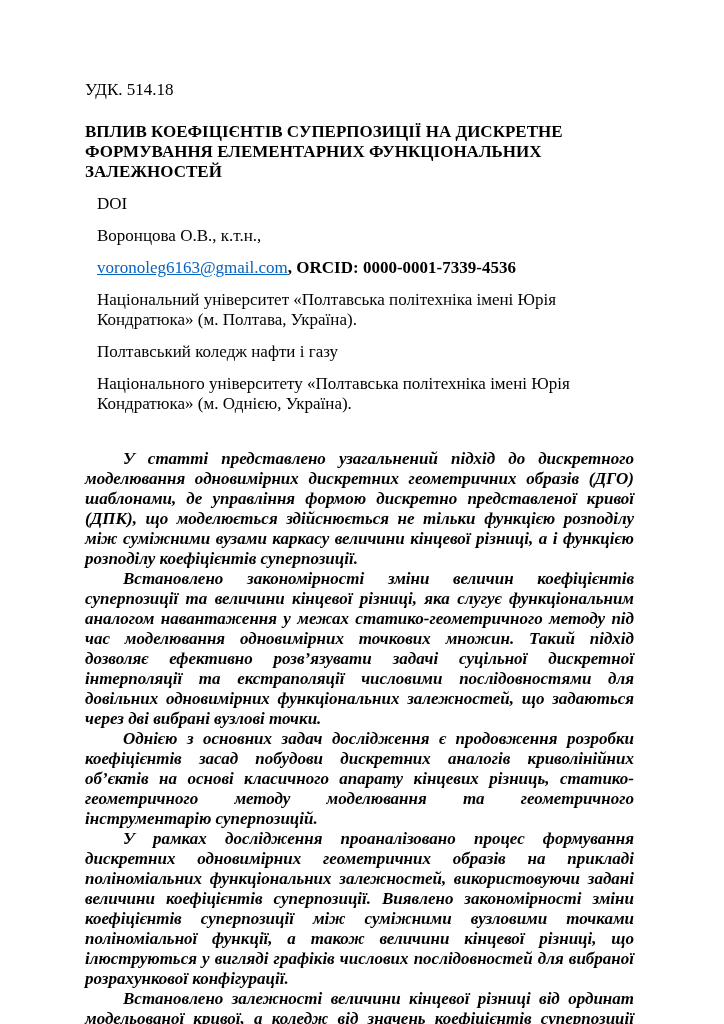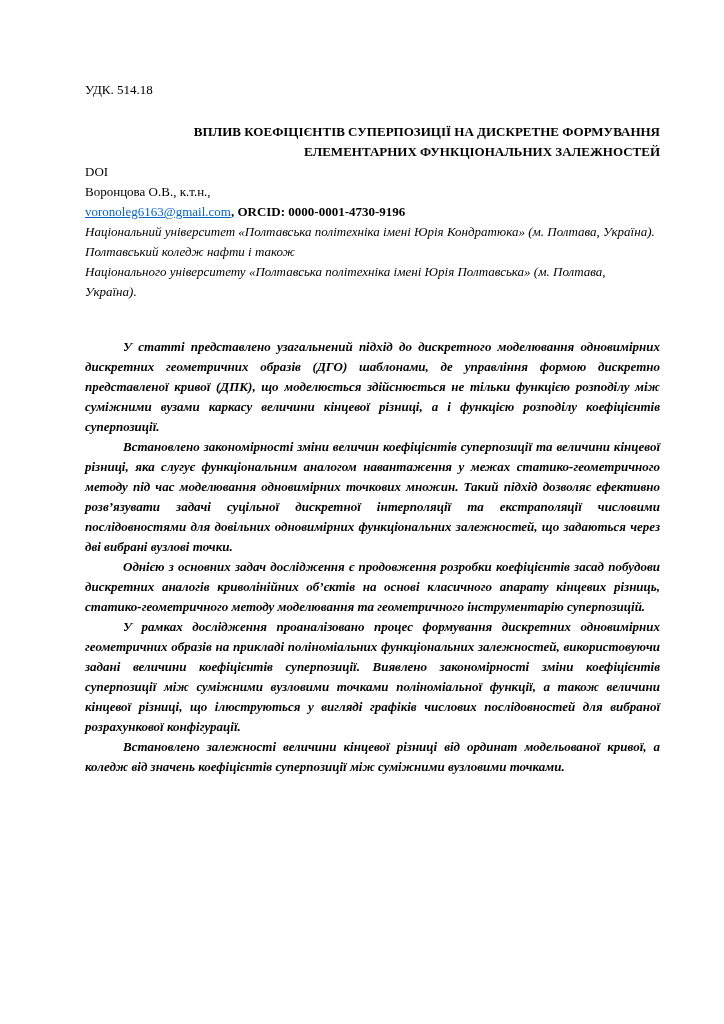--- a/index.html
+++ b/index.html
@@ -8,41 +8,40 @@
     background: #ffffff;
   }
   .page {
     position: relative;
     width: 724px;
     height: 1024px;
     box-sizing: border-box;
     background: #ffffff;
     color: #000000;
     font-family: "Liberation Serif", "DejaVu Serif", serif;
-    font-size: 13px;
+    font-size: 17px;
     line-height: 20px;
-    padding: 80px 64px 40px 85px;
+    padding: 80px 90px 40px 85px;
     overflow: hidden;
   }
   .udc {
     margin: 0 0 22px 0;
   }
   .title {
     font-weight: bold;
-    text-align: right;
+    text-align: left;
     margin: 0;
   }
   .meta {
     margin: 0;
   }
   .meta div {
-    margin: 0;
+    margin: 12px;
   }
   .aff {
-    font-style: italic;
   }
   a.email {
     color: var(--color-link, #0563c1);
     text-decoration: underline;
     cursor: pointer;
   }
   .link-comma {
     color: #000000;
     font-weight: bold;
     text-decoration: underline;
@@ -67,25 +66,25 @@
 <div class="page">
 
   <p class="udc">УДК. 514.18</p>
 
   <p class="title">ВПЛИВ КОЕФІЦІЄНТІВ СУПЕРПОЗИЦІЇ НА ДИСКРЕТНЕ ФОРМУВАННЯ ЕЛЕМЕНТАРНИХ ФУНКЦІОНАЛЬНИХ ЗАЛЕЖНОСТЕЙ</p>
 
   <div class="meta">
     <div>DOI</div>
 
     <div>Воронцова О.В., к.т.н.,</div>
-    <div><a class="email">voronoleg6163@gmail.com</a><span class="link-comma">,</span><span class="orcid"> ORCID: 0000-0001-4730-9196</span></div>
+    <div><a class="email">voronoleg6163@gmail.com</a><span class="link-comma">,</span><span class="orcid"> ORCID: 0000-0001-7339-4536</span></div>
     <div class="aff">Національний університет «Полтавська політехніка імені Юрія Кондратюка» (м. Полтава, Україна).</div>
 
-    <div class="aff">Полтавський коледж нафти і також</div>
-    <div class="aff">Національного університету «Полтавська політехніка імені Юрія Полтавська» (м. Полтава, Україна).</div>
+    <div class="aff">Полтавський коледж нафти і газу</div>
+    <div class="aff">Національного університету «Полтавська політехніка імені Юрія Кондратюка» (м. Однією, Україна).</div>
   </div>
 
   <div class="abstract">
     <p>У статті представлено узагальнений підхід до дискретного моделювання одновимірних дискретних геометричних образів (ДГО) шаблонами, де управління формою дискретно представленої кривої (ДПК), що моделюється здійснюється не тільки функцією розподілу між суміжними вузами каркасу величини кінцевої різниці, а і функцією розподілу коефіцієнтів суперпозиції.</p>
     <p>Встановлено закономірності зміни величин коефіцієнтів суперпозиції та величини кінцевої різниці, яка слугує функціональним аналогом навантаження у межах статико-геометричного методу під час моделювання одновимірних точкових множин. Такий підхід дозволяє ефективно розв’язувати задачі суцільної дискретної інтерполяції та екстраполяції числовими послідовностями для довільних одновимірних функціональних залежностей, що задаються через дві вибрані вузлові точки.</p>
     <p>Однією з основних задач дослідження є продовження розробки коефіцієнтів засад побудови дискретних аналогів криволінійних об’єктів на основі класичного апарату кінцевих різниць, статико-геометричного методу моделювання та геометричного інструментарію суперпозицій.</p>
     <p>У рамках дослідження проаналізовано процес формування дискретних одновимірних геометричних образів на прикладі поліноміальних функціональних залежностей, використовуючи задані величини коефіцієнтів суперпозиції. Виявлено закономірності зміни коефіцієнтів суперпозиції між суміжними вузловими точками поліноміальної функції, а також величини кінцевої різниці, що ілюструються у вигляді графіків числових послідовностей для вибраної розрахункової конфігурації.</p>
     <p>Встановлено залежності величини кінцевої різниці від ординат модельованої кривої, а коледж від значень коефіцієнтів суперпозиції між суміжними вузловими точками.</p>
   </div>
 

